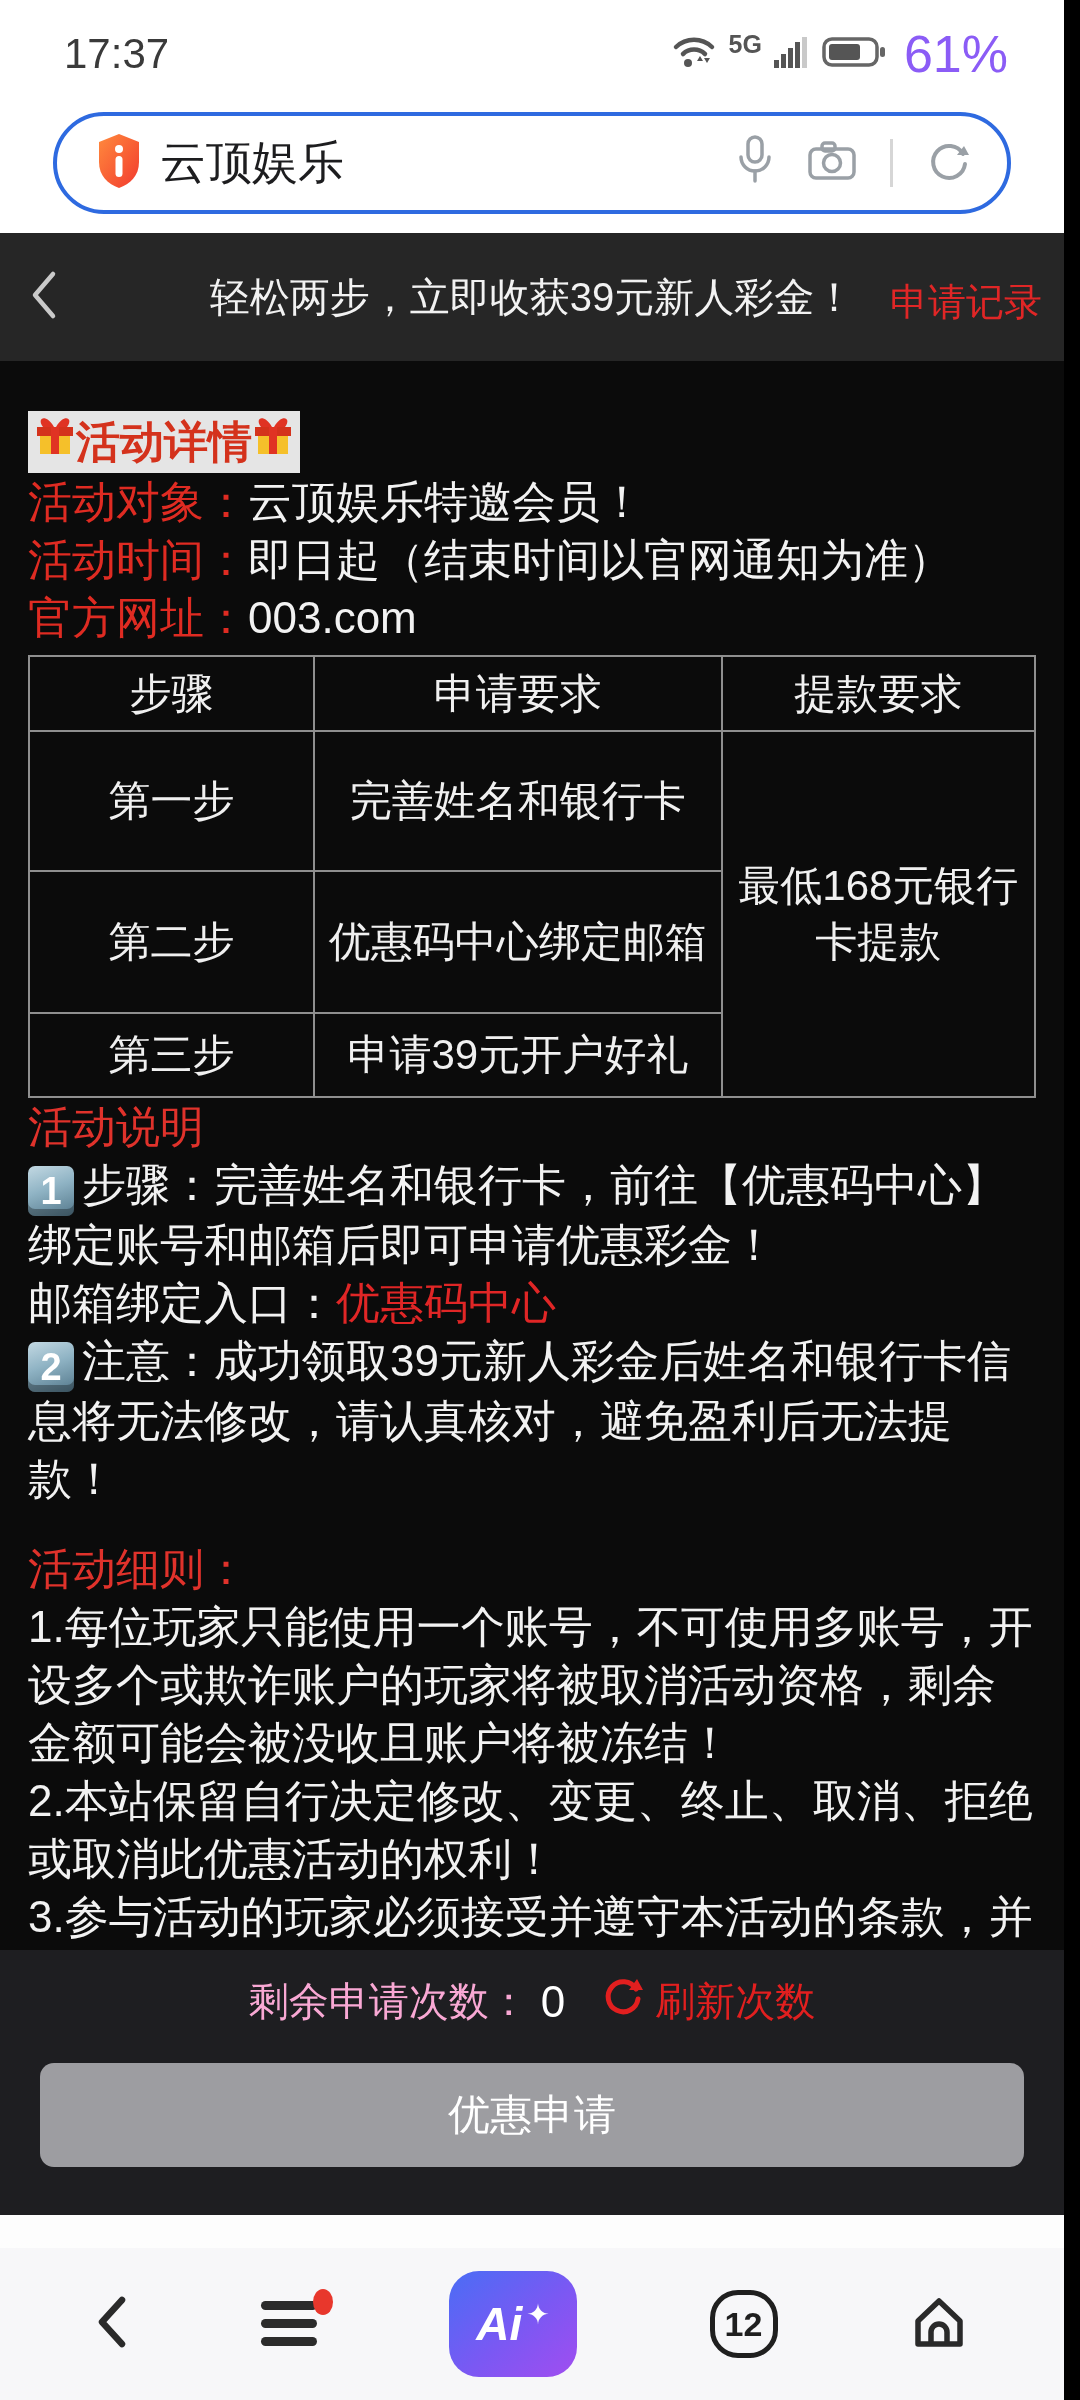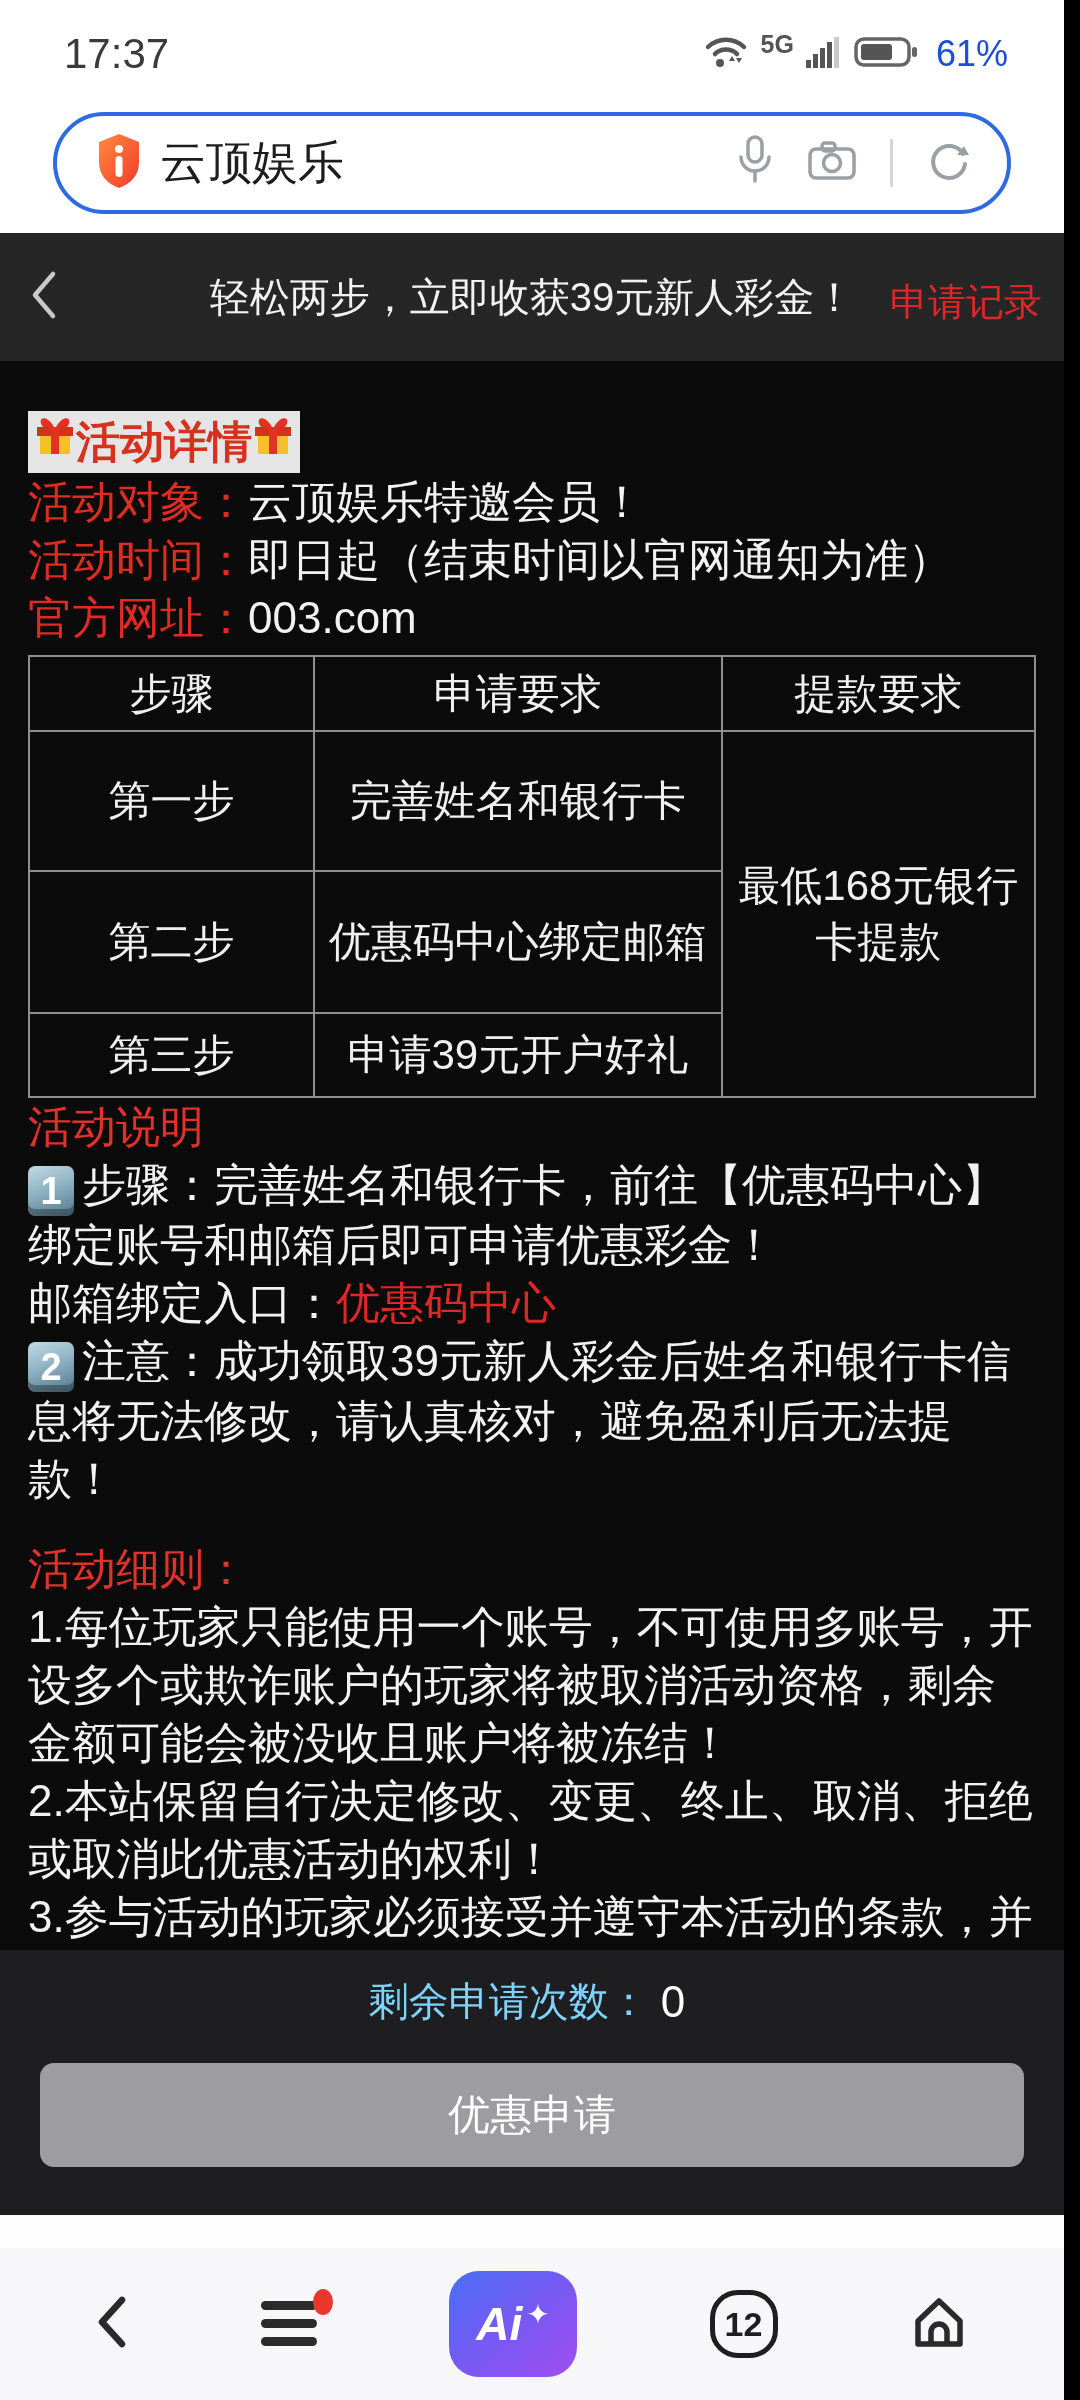--- a/index.html
+++ b/index.html
@@ -4,21 +4,21 @@
 <style>
   html,body{margin:0;padding:0;}
   body{width:1080px;height:2400px;font-family:"Liberation Sans","DejaVu Sans",sans-serif;background:#000;overflow:hidden;}
   .screen{width:1064px;height:2400px;display:flex;flex-direction:column;}
 
   
   .status-bar{height:100px;background:#ffffff;display:flex;align-items:center;justify-content:space-between;
     padding:8px 56px 0 64px;box-sizing:border-box;}
   .time{font-size:42px;color:#3a3a3a;}
   .status-right{display:flex;align-items:center;gap:12px;color:#555;}
-  .pct{font-size:36px;color:#1d4ed8;margin-left:4px;}
+  .pct{font-size:52px;color:#8b5cf6;margin-left:4px;}
   .net-label{font-size:25px;font-weight:700;color:#555;transform:translateY(-10px);}
 
   
   .search-area{height:133px;background:#ffffff;display:flex;justify-content:center;}
   .search-pill{margin-top:12px;width:958px;height:102px;border:4px solid #2e6ae0;border-radius:56px;
     display:flex;align-items:center;padding:0 36px;box-sizing:border-box;background:#fff;}
   .site-name{font-size:46px;color:#1d1d1f;margin-left:15px;flex:1;}
   .pill-icons{display:flex;align-items:center;gap:34px;color:#9aa0a6;}
   .pill-divider{width:3px;height:48px;background:#d6d6d6;}
 
@@ -48,21 +48,21 @@
     background:linear-gradient(160deg,#c3d9e3 0%,#8fb3c4 45%,#54788b 100%);
     box-shadow:inset 0 -7px 0 rgba(0,0,0,.3);
     color:#fff;text-align:center;line-height:50px;font-size:38px;font-weight:700;
     vertical-align:-4px;margin-right:8px;}
   .link-red{color:#e02626;}
   .rules-heading{margin-top:32px;}
 
   
   .action-bar{height:265px;background:#1e1e21;box-sizing:border-box;padding-top:24px;}
   .counter-row{display:flex;justify-content:center;align-items:center;gap:12px;font-size:40px;}
-  .counter-label{color:#7dd3fc;}
+  .counter-label{color:#f9a8d4;}
   .counter-value{color:#ffffff;font-size:44px;margin-right:10px;}
   .refresh-wrap{display:flex;align-items:center;gap:10px;margin-left:14px;}
   .refresh-label{color:#e21f1f;font-size:40px;}
   .buttons-row{display:flex;gap:46px;padding:0 40px;margin-top:34px;}
   .btn{flex:1;height:104px;border-radius:14px;display:flex;align-items:center;justify-content:center;
     font-size:42px;box-sizing:border-box;}
   .btn-back{border:3px solid #e02a2a;color:#e02a2a;letter-spacing:16px;padding-left:16px;background:transparent;}
   .btn-apply{background:#9d9da1;color:#ffffff;}
 
   
@@ -228,20 +228,29 @@
     <div class="para">1.每位玩家只能使用一个账号，不可使用多账号，开设多个或欺诈账户的玩家将被取消活动资格，剩余金额可能会被没收且账户将被冻结！</div>
     <div class="para">2.本站保留自行决定修改、变更、终止、取消、拒绝或取消此优惠活动的权利！</div>
     <div class="para">3.参与活动的玩家必须接受并遵守本活动的条款，并且申请此优惠，即代表同意该活动规则及对应条款！</div>
     <div class="para">4.为避免文字理解歧义，本站保留本活动最终的解释权！</div>
   </div>
 
   <div class="action-bar">
     <div class="counter-row">
       <span class="counter-label">剩余申请次数：</span>
       <span class="counter-value">0</span>
+      <span class="refresh-wrap">
+        <span>
+          <svg width="44" height="44" viewBox="0 0 44 44">
+            <path d="M35 14 A 15 15 0 1 0 37 24" fill="none" stroke="#e21f1f" stroke-width="5" stroke-linecap="round"></path>
+            <polygon points="28,15 42,15 36,4" fill="#e21f1f"></polygon>
+          </svg>
+        </span>
+        <span class="refresh-label">刷新次数</span>
+      </span>
     </div>
     <div class="buttons-row">
       <div class="btn btn-apply">优惠申请</div>
     </div>
   </div>
 
   <div class="white-strip"></div>
   <div class="bottom-nav">
     <span>
       <svg width="32" height="54" viewBox="0 0 32 54">

